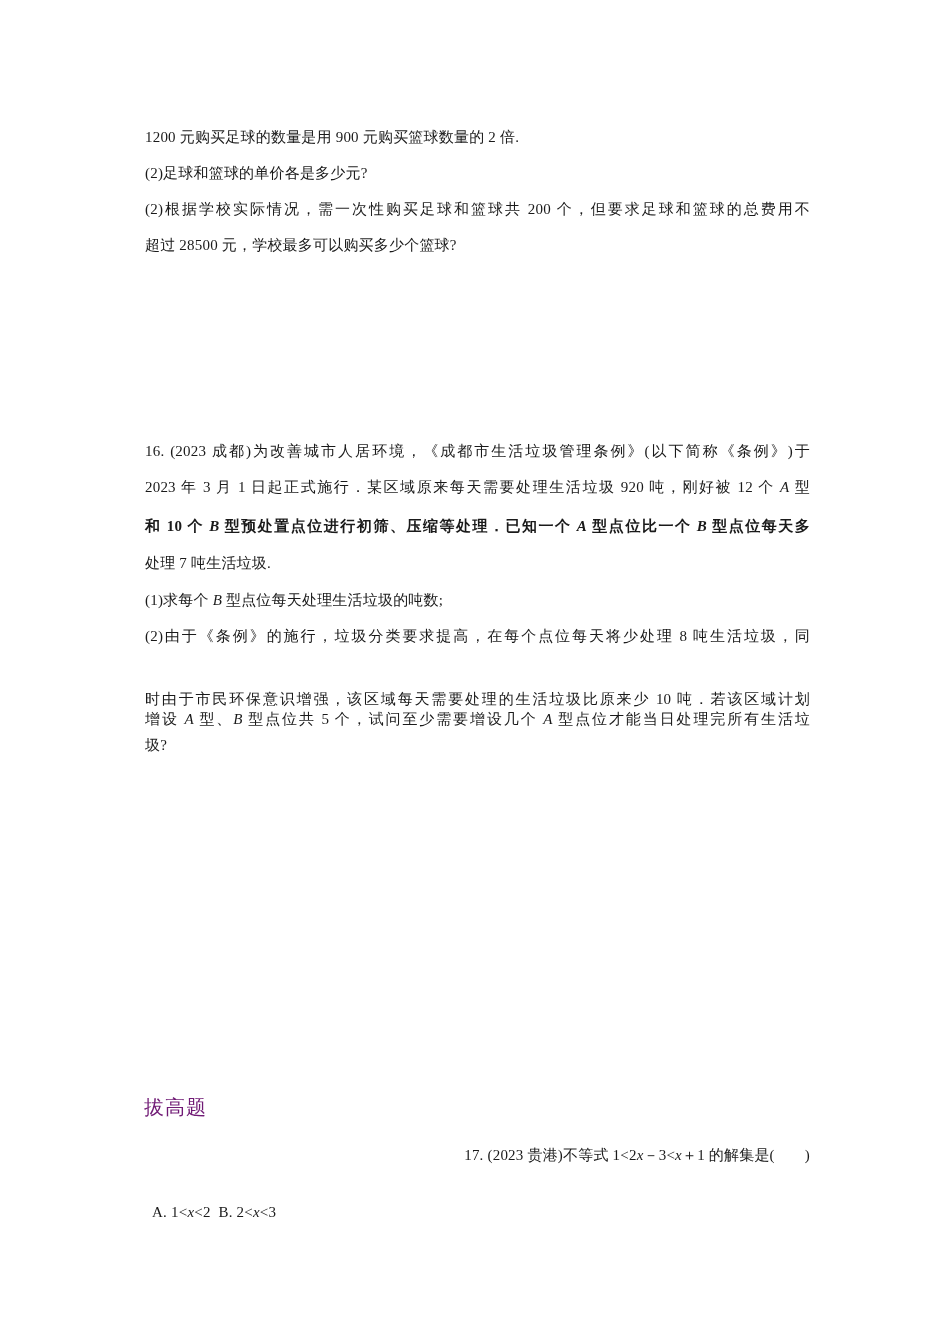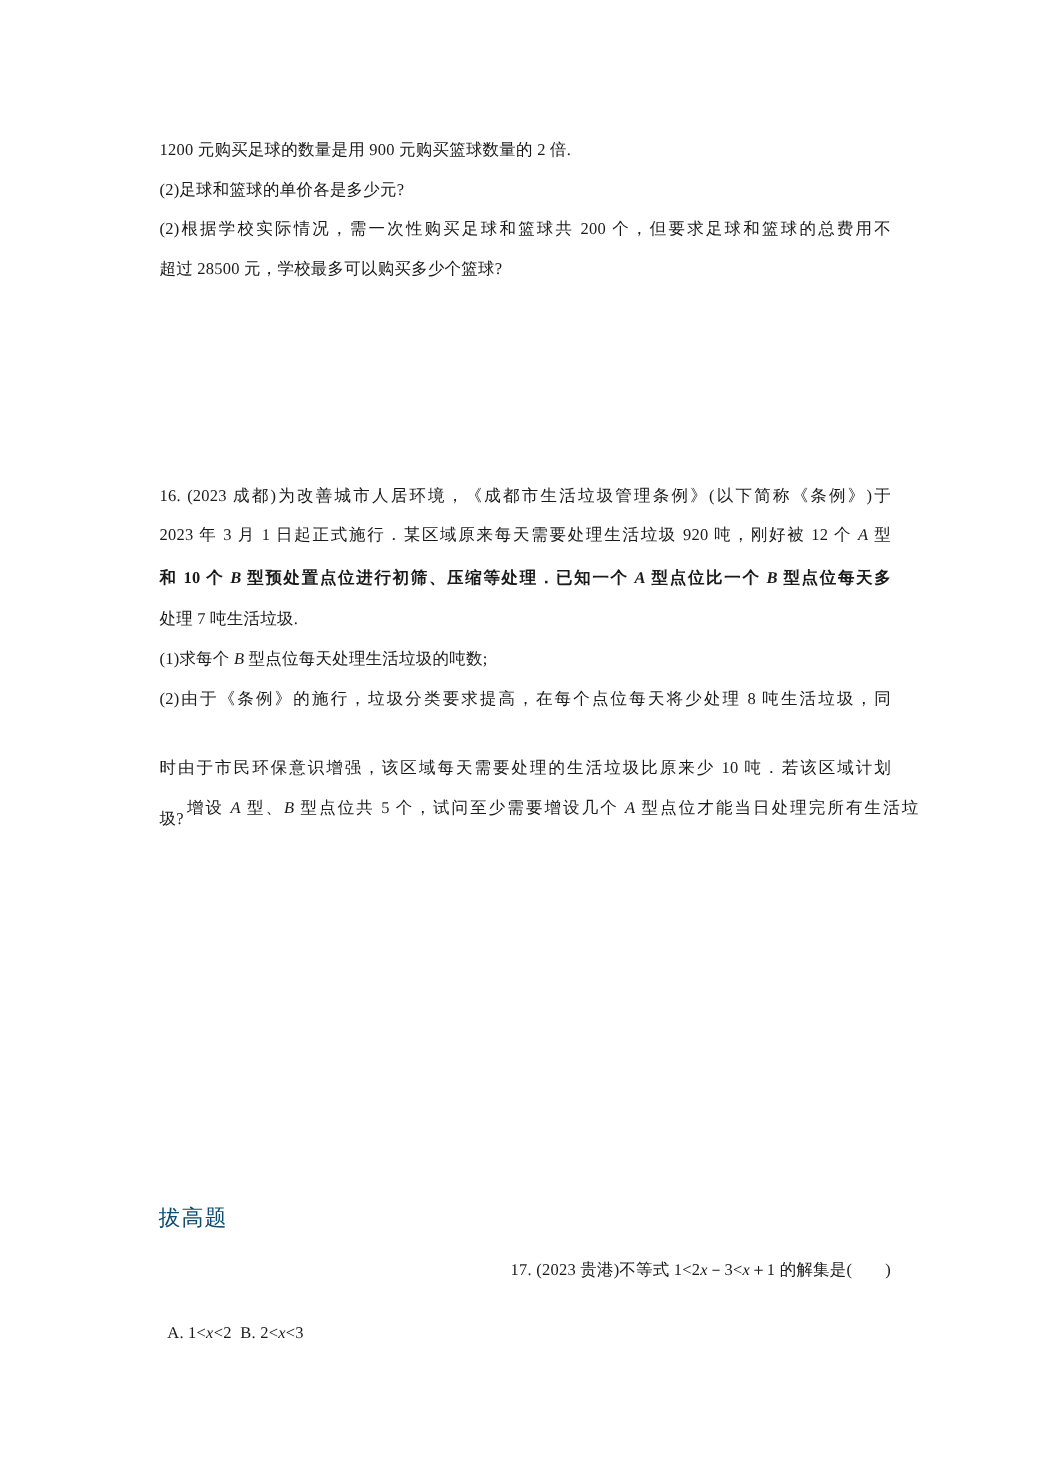--- a/index.html
+++ b/index.html
@@ -32,21 +32,21 @@
     .it {
       font-style: italic;
     }
     .heading {
       position: absolute;
       left: 144px;
       top: 1094px;
       font-family: "DejaVu Sans", "Liberation Sans", sans-serif;
       font-size: 20px;
       line-height: 26px;
-      color: #0c4a6e;
+      color: #701a75;
       letter-spacing: 1px;
     }
     .blank {
       display: inline-block;
       width: 30px;
     }
   </style>
 </head>
 <body>
 
@@ -67,21 +67,21 @@
 
 <div class="line" style="top:552px;">处理 7 吨生活垃圾.</div>
 
 <div class="line" style="top:589px;">
   <span>(1)求每个 </span><span class="it">B</span><span> 型点位每天处理生活垃圾的吨数;</span>
 </div>
 
 <div class="line justify" style="top:625px;">(2)由于《条例》的施行，垃圾分类要求提高，在每个点位每天将少处理 8 吨生活垃圾，同</div>
 <div class="line justify" style="top:661px;margin-top:27px;">时由于市民环保意识增强，该区域每天需要处理的生活垃圾比原来少 10 吨．若该区域计划</div>
 
-<div class="line justify" style="top:724px;margin-left:25px;">
+<div class="line justify" style="top:708px;">
   <span>增设 </span><span class="it">A</span><span> 型、</span><span class="it">B</span><span> 型点位共 5 个，试问至少需要增设几个 </span><span class="it">A</span><span> 型点位才能当日处理完所有生活垃</span>
 </div>
 
 <div class="line" style="top:734px;">圾?</div>
 
 <div class="heading">拔高题</div>
 
 <div class="line" style="top:1144px;text-align:right;">
   <span>17. (2023 贵港)不等式 1&lt;2</span><span class="it">x</span><span>－3&lt;</span><span class="it">x</span><span>＋1 的解集是(</span><span class="blank"></span><span>)</span>
 </div>

